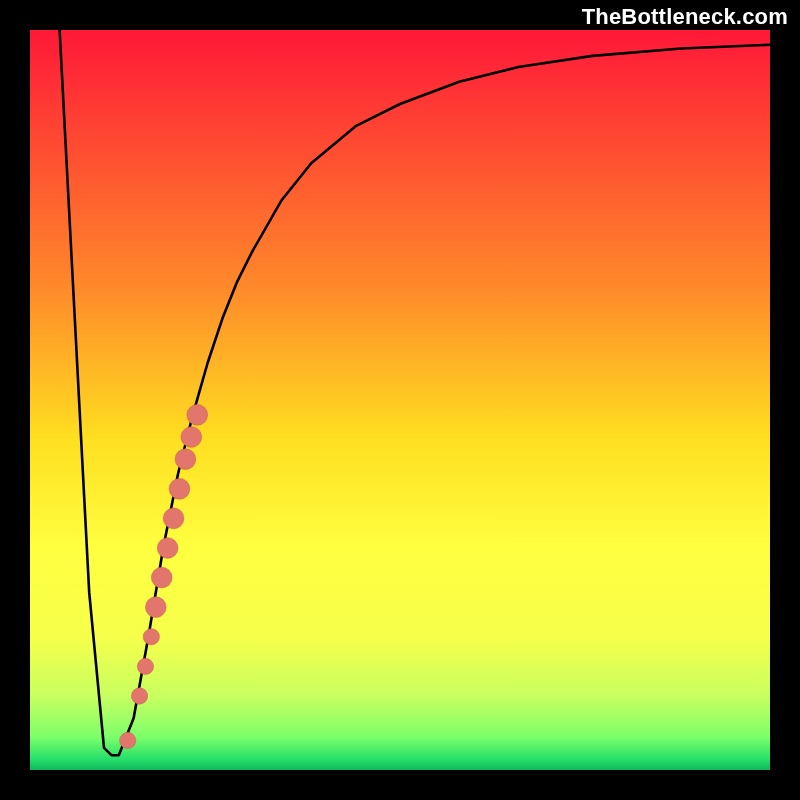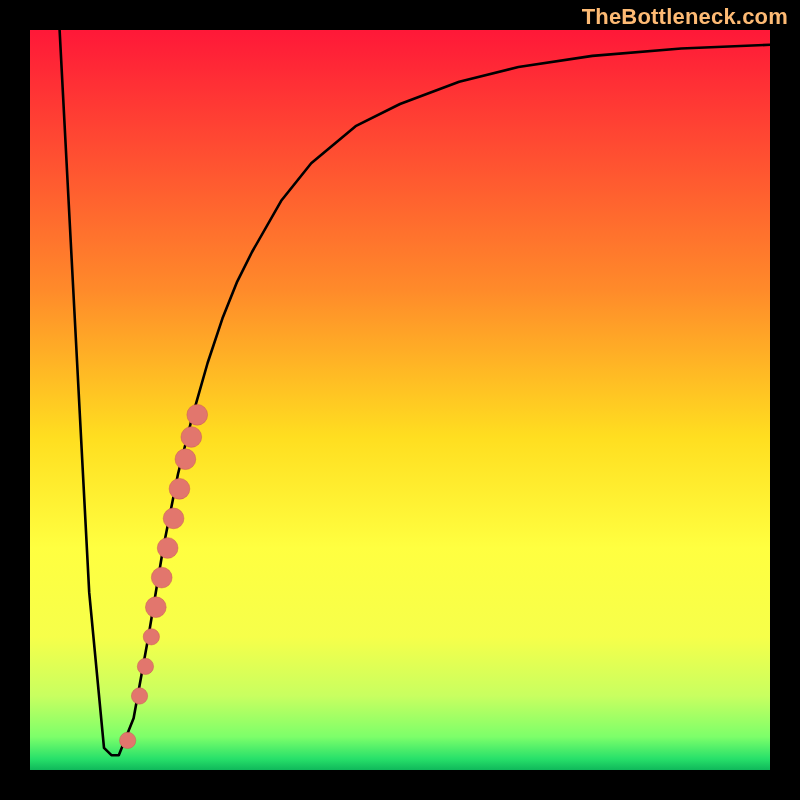--- a/index.html
+++ b/index.html
@@ -28,21 +28,21 @@
     display: block;
     width: 100%;
     height: 100%;
   }
   .watermark {
     position: absolute;
     top: 4px;
     right: 12px;
     font-size: 22px;
     font-weight: 600;
-    color: #fdba74;
+    color: #ffffff;
     letter-spacing: 0.2px;
     user-select: none;
     margin-left: 40px;
   }
 </style>
 </head>
 <body>
 
 <div class="frame">
 

